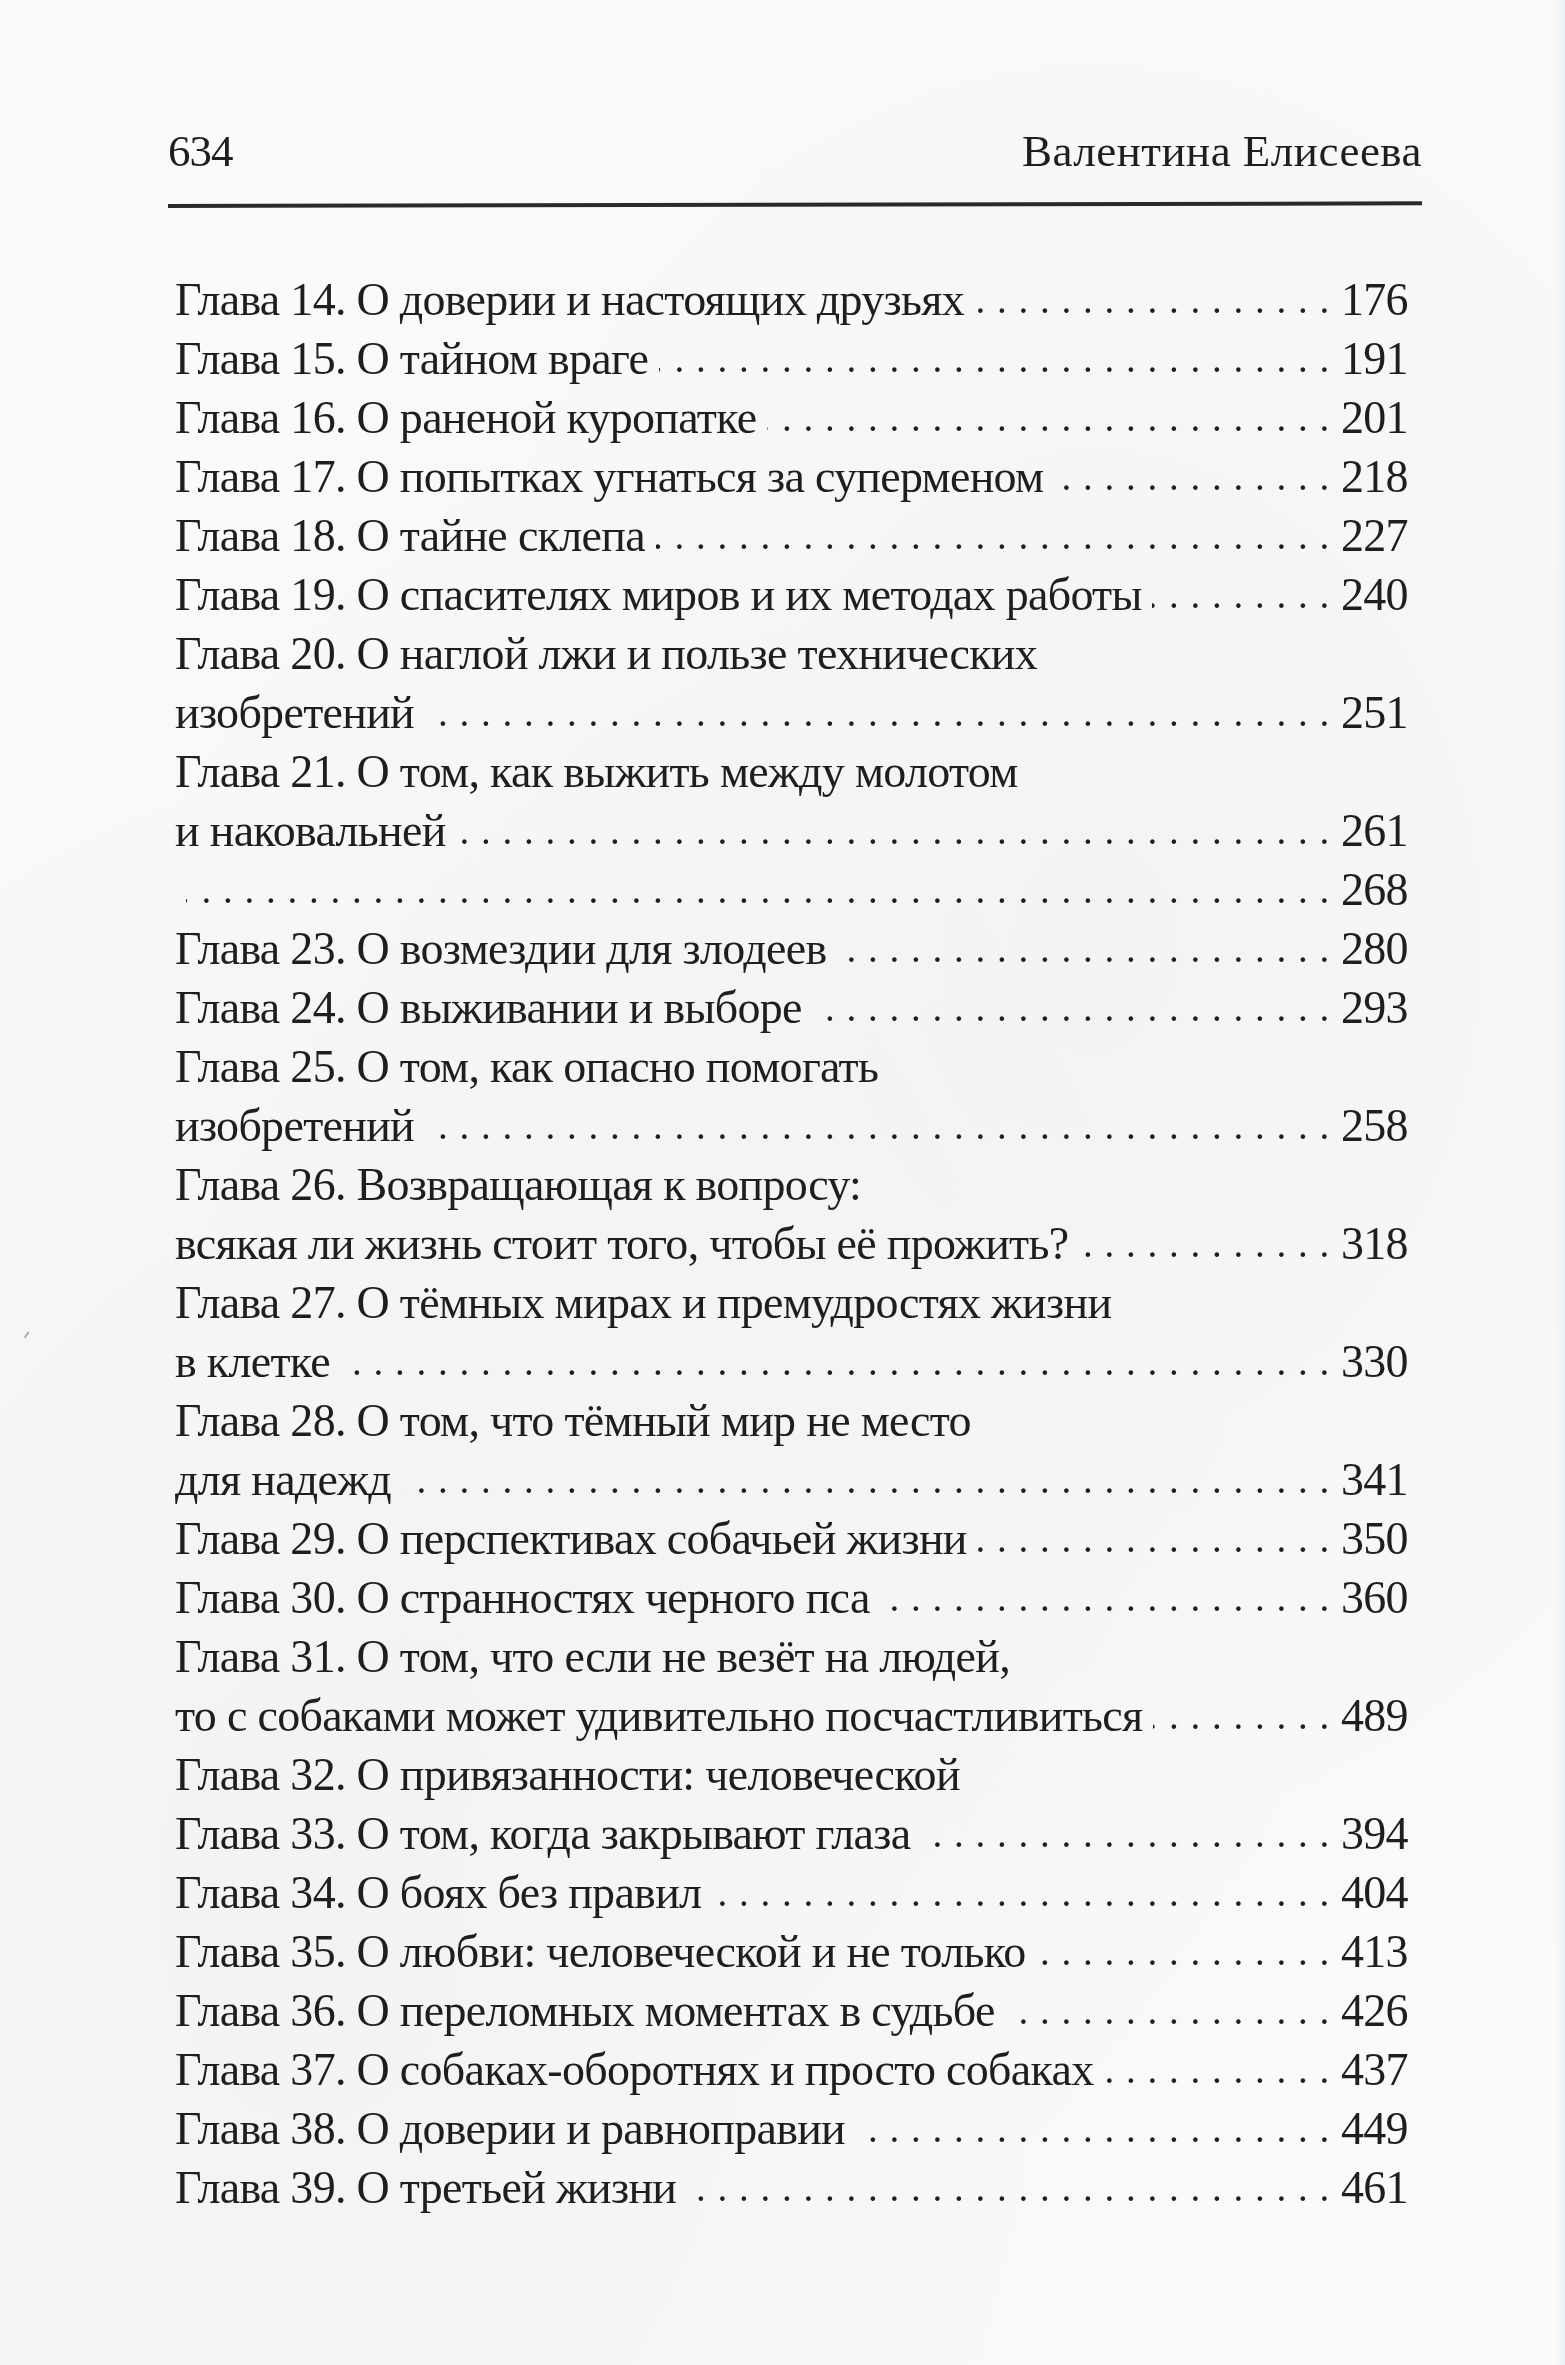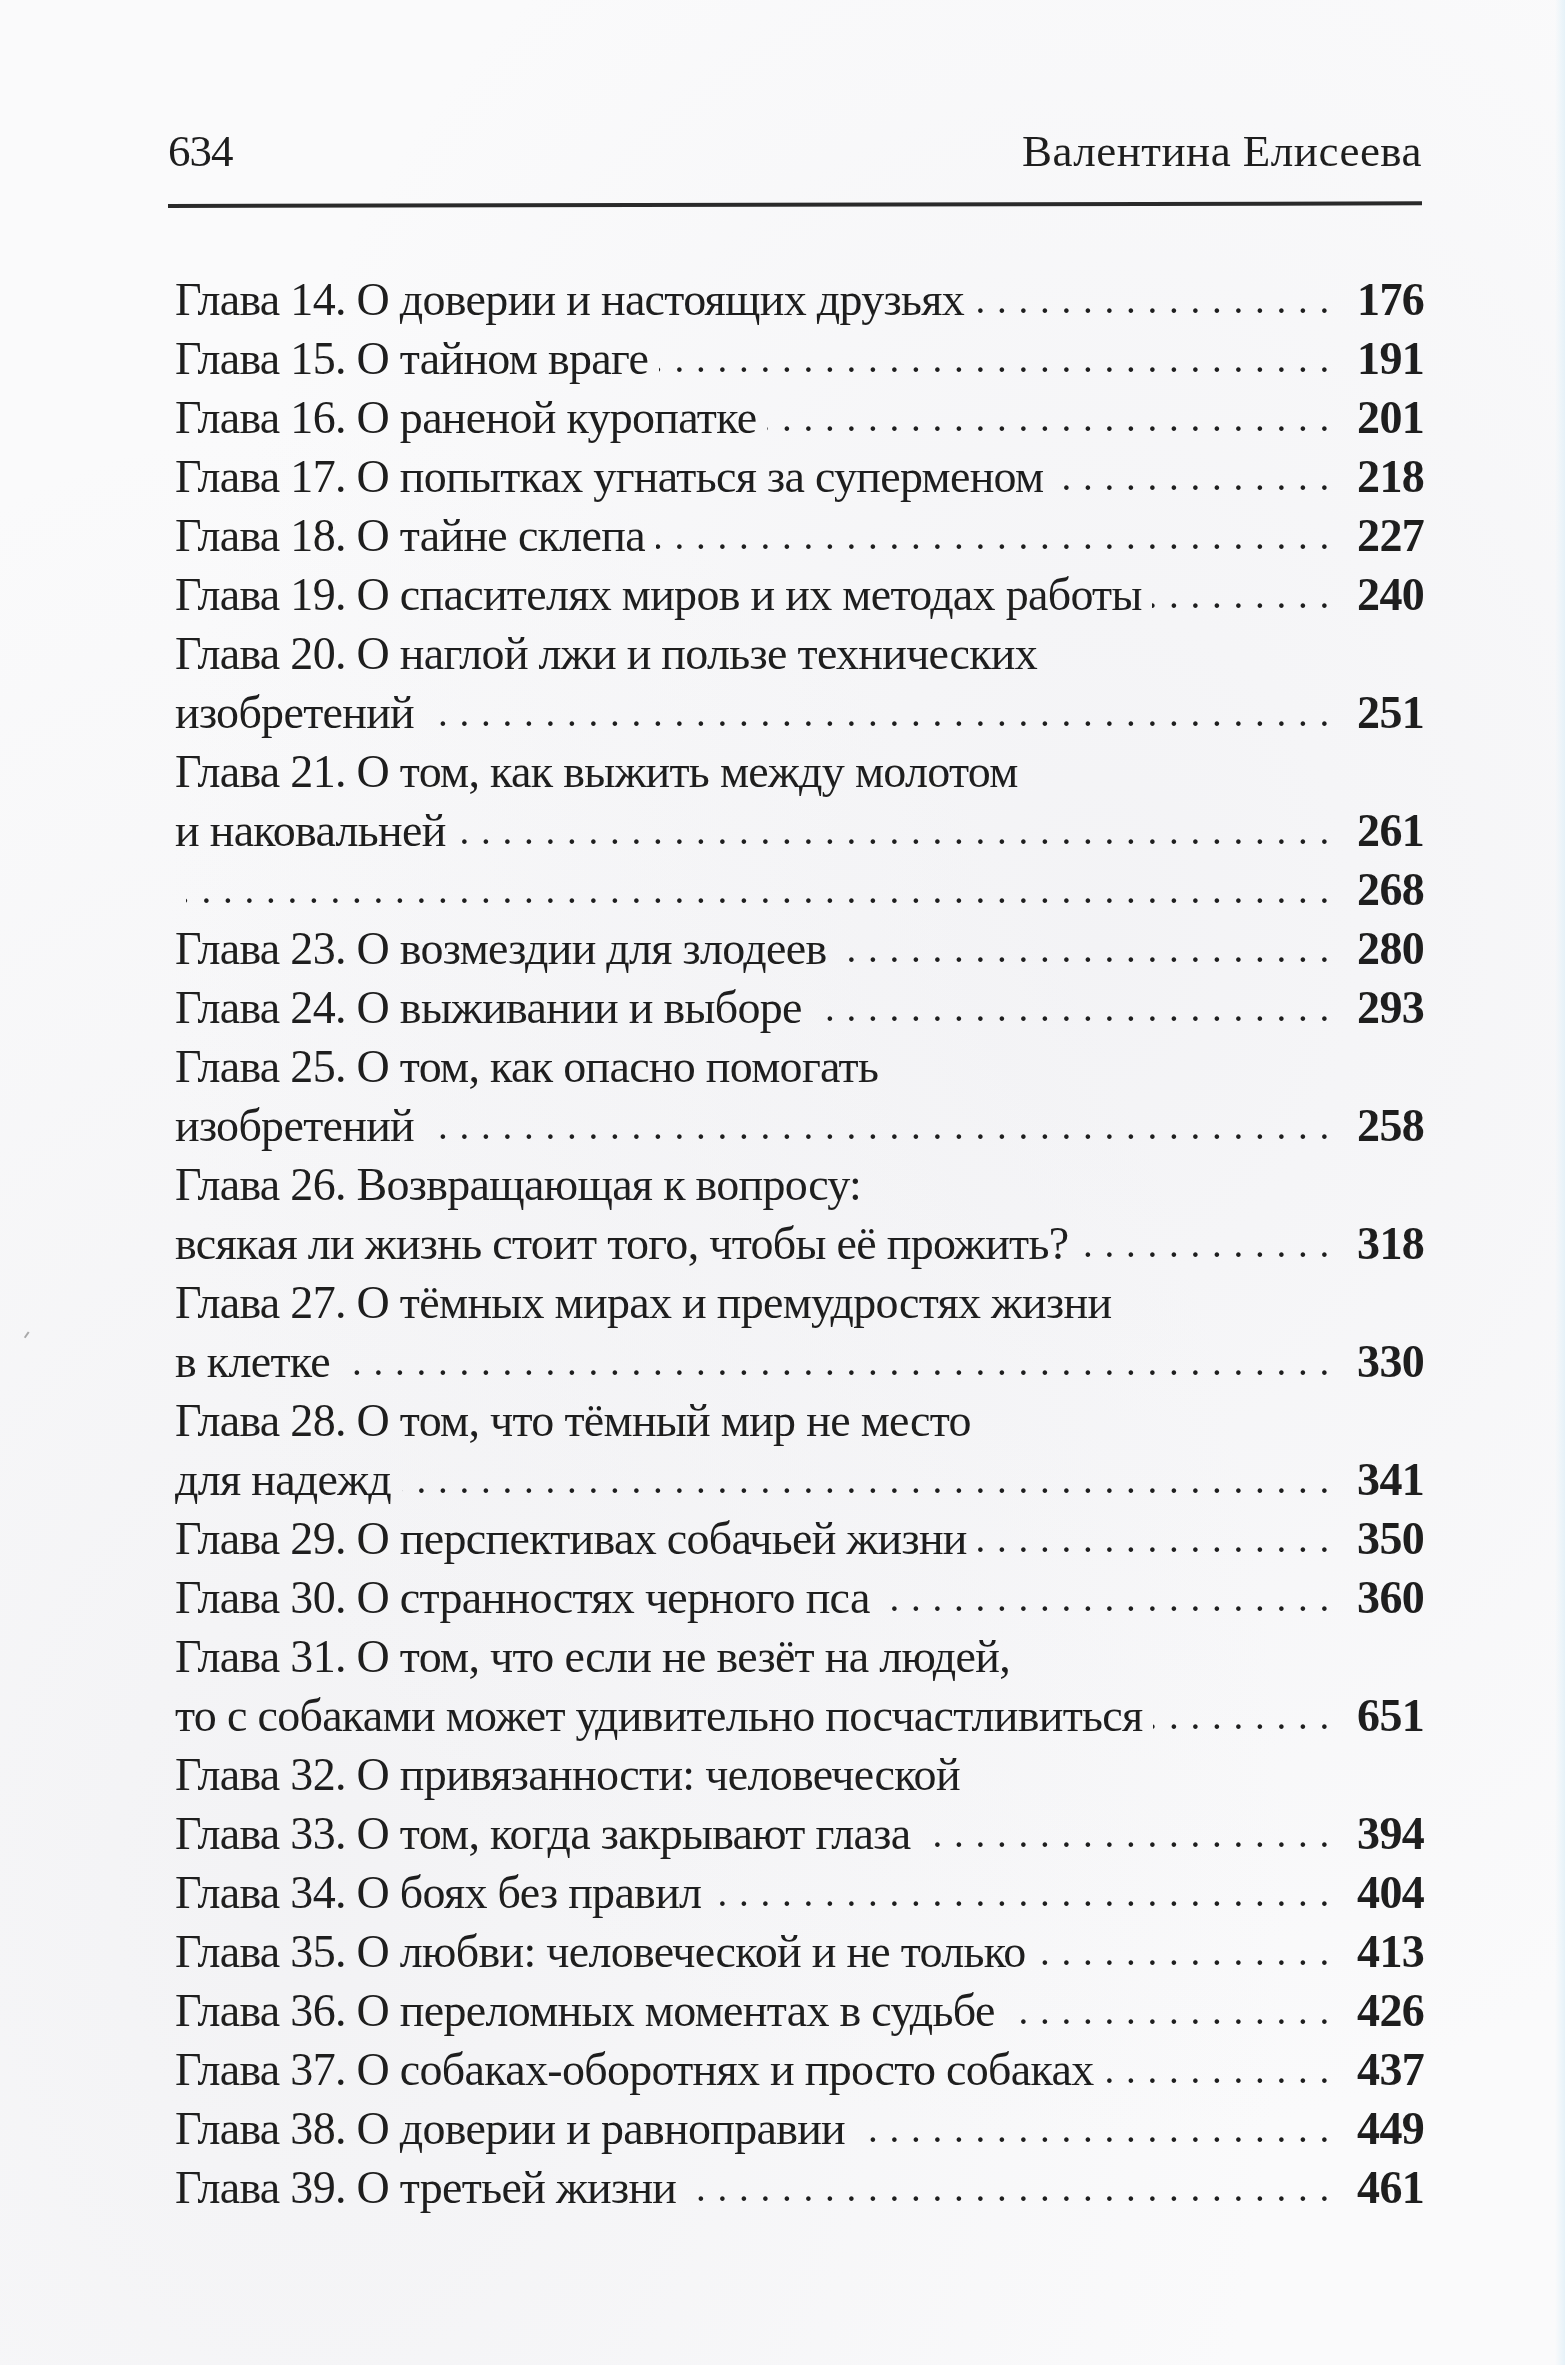--- a/index.html
+++ b/index.html
@@ -97,23 +97,22 @@
       position: absolute;
       right: 0;
       bottom: 0;
       white-space: nowrap;
       letter-spacing: 1px;
       font-size: 39px;
       line-height: 59px;
     }
     .toc-page {
       flex: 0 0 auto;
-      text-align: right;
+      text-align: left;
       min-width: 83px;
-      font-weight: bold;
     }
     .scuff {
       position: absolute;
       left: 24.4px;
       top: 1337px;
       width: 19.5px;
       height: 6.8px;
       border-left: 2.9px solid #777;
       transform: rotate(35deg);
       opacity: 0.6;
@@ -269,21 +268,21 @@
           <span class="toc-page">360</span>
         </div>
       </div>
       <div>
         <div class="toc-line">
           <span class="toc-text">Глава 31. О том, что если не везёт на людей,</span>
         </div>
         <div class="toc-line">
           <span class="toc-text">то с собаками может удивительно посчастливиться</span>
           <span class="toc-leader"></span>
-          <span class="toc-page">651</span>
+          <span class="toc-page">489</span>
         </div>
       </div>
       <div>
         <div class="toc-line">
           <span class="toc-text">Глава 32. О привязанности: человеческой</span>
         </div>
       </div>
       <div>
         <div class="toc-line">
           <span class="toc-text">Глава 33. О том, когда закрывают глаза</span>

